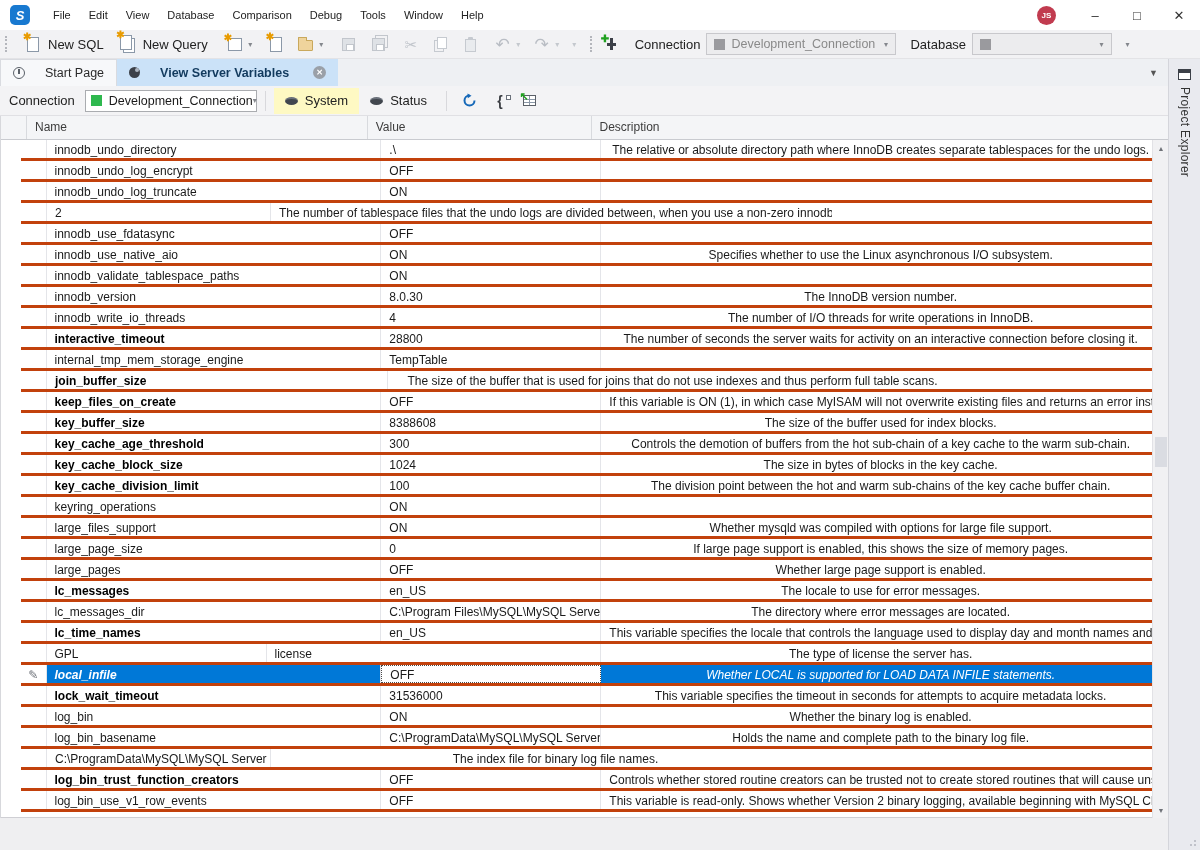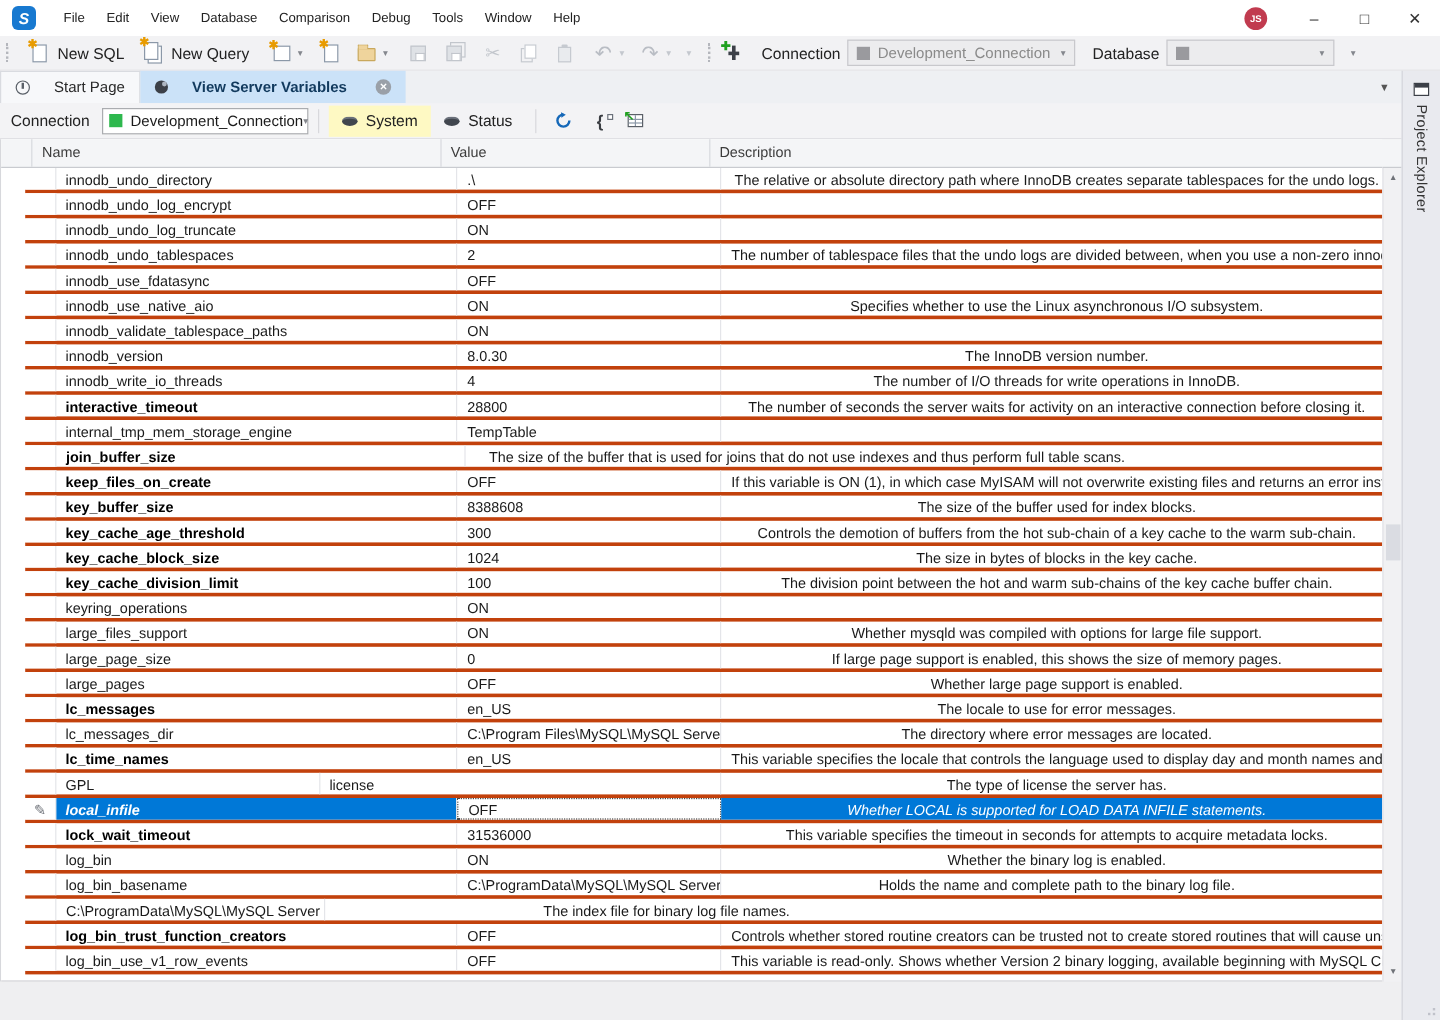--- a/index.html
+++ b/index.html
@@ -295,21 +295,20 @@
         <div class="cell desc"></div>
       </div>
       <div class="grow">
         <div class="cell gut"></div>
         <div class="cell name">innodb_undo_log_truncate</div>
         <div class="cell val">ON</div>
         <div class="cell desc"></div>
       </div>
       <div class="grow">
         <div class="cell gut"></div>
-        <div class="cell name">innodb_undo_tablespaces</div>
         <div class="cell val">2</div>
         <div class="cell desc">The number of tablespace files that the undo logs are divided between, when you use a non-zero innodb_undo...</div>
       </div>
       <div class="grow">
         <div class="cell gut"></div>
         <div class="cell name">innodb_use_fdatasync</div>
         <div class="cell val">OFF</div>
         <div class="cell desc"></div>
       </div>
       <div class="grow">

